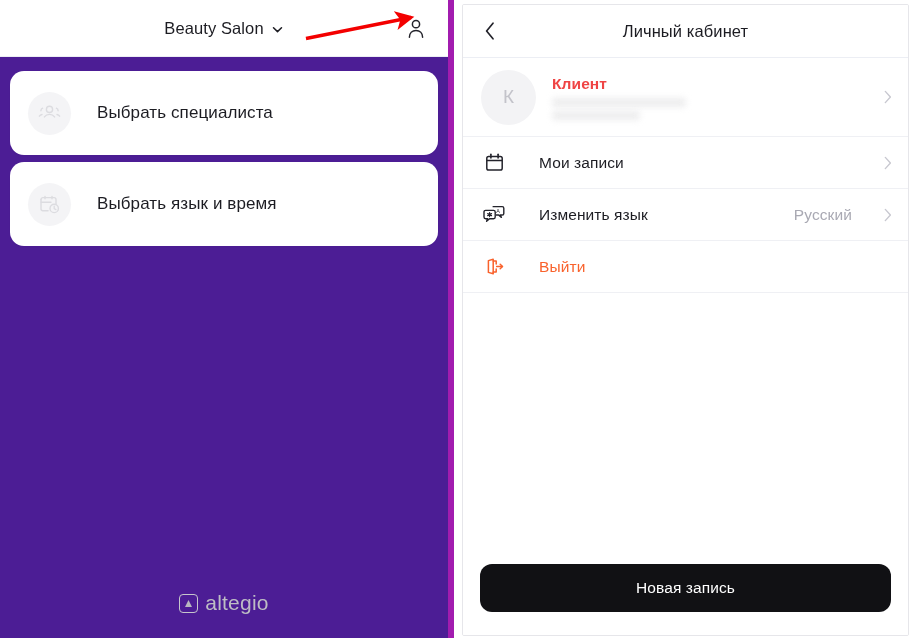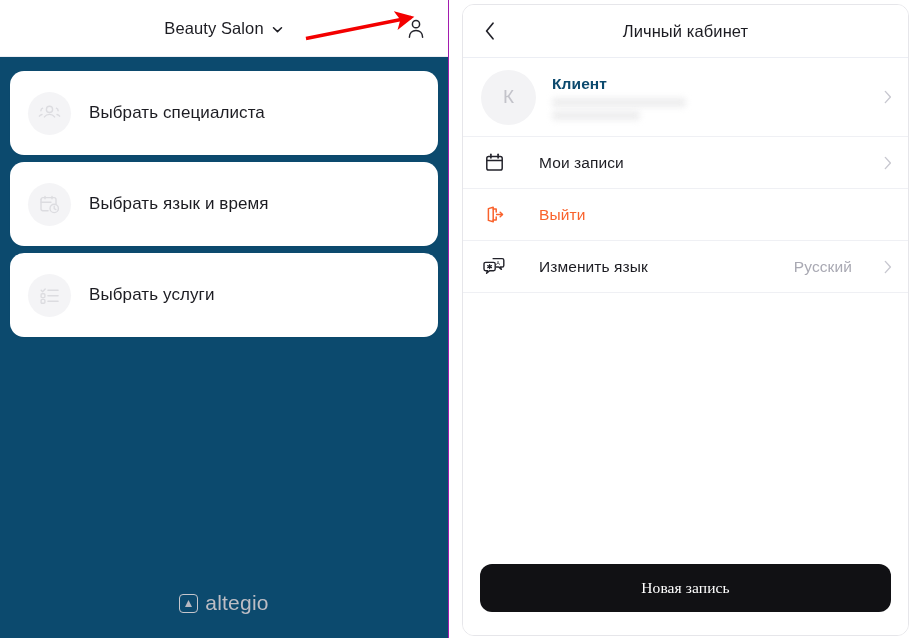--- a/index.html
+++ b/index.html
@@ -25,22 +25,22 @@
     background: #ffffff;
   }
 
   
   .left-panel {
     position: absolute;
     left: 0;
     top: 0;
     width: 448px;
     height: 638px;
-    background: #0c4a6e;
-    border-right: 1px solid #a21caf;
+    background: #4c1d95;
+    border-right: 6px solid #a21caf;
     overflow: hidden;
   }
 
   .left-header {
     height: 56px;
     background: #ffffff;
     border-bottom: 1px solid #eceef4;
     display: flex;
     align-items: center;
     justify-content: center;
@@ -106,20 +106,21 @@
     display: flex;
     align-items: center;
     justify-content: center;
     flex: 0 0 auto;
   }
 
   .card-label {
     font-size: 17px;
     color: #1c1c22;
     letter-spacing: 0.1px;
+    margin-left: 8px;
   }
 
   .altegio-footer {
     position: absolute;
     bottom: 23px;
     left: 0;
     width: 448px;
     display: flex;
     align-items: center;
     justify-content: center;
@@ -144,21 +145,21 @@
 
   
   .right-panel {
     position: absolute;
     left: 462px;
     top: 4px;
     width: 445px;
     height: 630px;
     background: #ffffff;
     border: 1px solid #e6e6ea;
-    border-radius: 12px;
+    border-radius: 2px;
     overflow: hidden;
     display: flex;
     flex-direction: column;
   }
 
   .right-header {
     height: 52px;
     flex: 0 0 auto;
     display: flex;
     align-items: center;
@@ -222,21 +223,21 @@
   .profile-texts {
     flex: 1 1 auto;
     display: flex;
     flex-direction: column;
     gap: 5px;
     min-width: 0;
   }
 
   .profile-name {
     font-size: 15.5px;
-    color: #0c4a6e;
+    color: #ef4444;
     font-weight: bold;
     letter-spacing: 0.1px;
   }
 
   .blurred-stack {
     display: flex;
     flex-direction: column;
     gap: 4px;
   }
 
@@ -301,21 +302,21 @@
   }
 
   .primary-btn {
     width: 100%;
     height: 48px;
     background: #111114;
     color: #ffffff;
     border: none;
     border-radius: 12px;
     font-size: 15.5px;
-    font-family: Liberation Serif, serif;
+    font-family: Liberation Sans, sans-serif;
     cursor: pointer;
     letter-spacing: 0.1px;
   }
 
   
   .annotation-arrow {
     position: absolute;
     left: 0;
     top: 0;
     width: 911px;
@@ -375,33 +376,20 @@
             <path d="M4 10.3 H14" stroke="#dcdce0" stroke-width="1.4" stroke-linecap="round"></path>
             <path d="M8 4.4 V6.7" stroke="#dcdce0" stroke-width="1.4" stroke-linecap="round"></path>
             <path d="M15 4.4 V6.7" stroke="#dcdce0" stroke-width="1.4" stroke-linecap="round"></path>
             <circle cx="17.2" cy="16.4" r="4.2" stroke="#dcdce0" stroke-width="1.4"></circle>
             <path d="M17.2 14.2 V16.6 L18.9 17.6" stroke="#dcdce0" stroke-width="1.3" stroke-linecap="round"></path>
           </svg>
         </span>
         <span class="card-label">Выбрать язык и время</span>
       </div>
 
-      <div class="action-card">
-        <span class="card-icon-circle">
-          <svg width="25" height="25" viewBox="0 0 25 25" fill="none">
-            <path d="M4.2 7.3 L5.6 8.7 L8.2 5.9" stroke="#dcdce0" stroke-width="1.4" stroke-linecap="round" stroke-linejoin="round"></path>
-            <rect x="4.1" y="10.8" width="3.8" height="3.8" rx="1" stroke="#dcdce0" stroke-width="1.4"></rect>
-            <rect x="4.1" y="16.4" width="3.8" height="3.8" rx="1" stroke="#dcdce0" stroke-width="1.4"></rect>
-            <path d="M11 7.3 H21" stroke="#dcdce0" stroke-width="1.6" stroke-linecap="round"></path>
-            <path d="M11 12.7 H21" stroke="#dcdce0" stroke-width="1.6" stroke-linecap="round"></path>
-            <path d="M11 18.3 H21" stroke="#dcdce0" stroke-width="1.6" stroke-linecap="round"></path>
-          </svg>
-        </span>
-        <span class="card-label">Выбрать услуги</span>
-      </div>
 
     </div>
 
     <div class="altegio-footer">
       <span class="altegio-mark">
         <svg width="11" height="11" viewBox="0 0 11 11" fill="none">
           <path d="M5.5 1.9 L9.0 9.1 H2.0 Z" fill="#b8b8c0"></path>
         </svg>
       </span>
       <span class="altegio-word">altegio</span>
@@ -450,51 +438,51 @@
           </svg>
         </span>
         <span class="row-label">Мои записи</span>
         <span class="chev-right">
           <svg width="8" height="14" viewBox="0 0 8 14" fill="none">
             <path d="M1.3 1.4 L6.4 7 L1.3 12.6" stroke="#c8c8d0" stroke-width="1.4" stroke-linecap="round" stroke-linejoin="round"></path>
           </svg>
         </span>
       </div>
 
+      <div class="menu-row simple-row">
+        <span class="row-icon">
+          <svg width="22" height="21" viewBox="0 0 22 21" fill="none">
+            <path d="M9.6 2.6 H19.2 a1.6 1.6 0 0 1 1.6 1.6 V9.4 a1.6 1.6 0 0 1 -1.6 1.6 H17.2 L18.4 13.4 L15.6 11 H13" stroke="#23232b" stroke-width="1.4" stroke-linejoin="round"></path>
+            <text x="13.3" y="8.7" font-family="Liberation Sans, sans-serif" font-size="5.4" fill="#23232b">A</text>
+            <path d="M2.6 6.4 H10.6 a1.6 1.6 0 0 1 1.6 1.6 V13.1 a1.6 1.6 0 0 1 -1.6 1.6 H6.6 L3.6 17.2 L4.6 14.7 H2.6 a1.6 1.6 0 0 1 -1.6 -1.6 V8.0 a1.6 1.6 0 0 1 1.6 -1.6 Z" stroke="#23232b" stroke-width="1.4" stroke-linejoin="round" fill="#ffffff"></path>
+            <path d="M6.6 8.6 V12.6 M4.7 9.6 L8.5 11.6 M8.5 9.6 L4.7 11.6" stroke="#23232b" stroke-width="1.2" stroke-linecap="round"></path>
+          </svg>
+        </span>
+        <span class="row-label">Изменить язык</span>
+        <span class="row-value">Русский</span>
+        <span class="chev-right">
+          <svg width="8" height="14" viewBox="0 0 8 14" fill="none">
+            <path d="M1.3 1.4 L6.4 7 L1.3 12.6" stroke="#c8c8d0" stroke-width="1.4" stroke-linecap="round" stroke-linejoin="round"></path>
+          </svg>
+        </span>
+      </div>
+
       <div class="menu-row simple-row logout-row">
         <span class="row-icon">
           <svg width="21" height="21" viewBox="0 0 21 21" fill="none">
             <path d="M9.2 3.2 L4.4 4.6 V16.4 L9.2 17.8 Z" stroke="#f9622c" stroke-width="1.5" stroke-linejoin="round"></path>
             <path d="M9.2 5.1 H12.2 V8.0" stroke="#f9622c" stroke-width="1.5" stroke-linecap="round" stroke-linejoin="round"></path>
             <path d="M9.2 15.9 H12.2 V13.0" stroke="#f9622c" stroke-width="1.5" stroke-linecap="round" stroke-linejoin="round"></path>
             <path d="M12.6 10.5 H18.4" stroke="#f9622c" stroke-width="1.5" stroke-linecap="round"></path>
             <path d="M16.2 8.3 L18.5 10.5 L16.2 12.7" stroke="#f9622c" stroke-width="1.5" stroke-linecap="round" stroke-linejoin="round"></path>
           </svg>
         </span>
         <span class="row-label danger">Выйти</span>
       </div>
 
-      <div class="menu-row simple-row">
-        <span class="row-icon">
-          <svg width="22" height="21" viewBox="0 0 22 21" fill="none">
-            <path d="M9.6 2.6 H19.2 a1.6 1.6 0 0 1 1.6 1.6 V9.4 a1.6 1.6 0 0 1 -1.6 1.6 H17.2 L18.4 13.4 L15.6 11 H13" stroke="#23232b" stroke-width="1.4" stroke-linejoin="round"></path>
-            <text x="13.3" y="8.7" font-family="Liberation Sans, sans-serif" font-size="5.4" fill="#23232b">A</text>
-            <path d="M2.6 6.4 H10.6 a1.6 1.6 0 0 1 1.6 1.6 V13.1 a1.6 1.6 0 0 1 -1.6 1.6 H6.6 L3.6 17.2 L4.6 14.7 H2.6 a1.6 1.6 0 0 1 -1.6 -1.6 V8.0 a1.6 1.6 0 0 1 1.6 -1.6 Z" stroke="#23232b" stroke-width="1.4" stroke-linejoin="round" fill="#ffffff"></path>
-            <path d="M6.6 8.6 V12.6 M4.7 9.6 L8.5 11.6 M8.5 9.6 L4.7 11.6" stroke="#23232b" stroke-width="1.2" stroke-linecap="round"></path>
-          </svg>
-        </span>
-        <span class="row-label">Изменить язык</span>
-        <span class="row-value">Русский</span>
-        <span class="chev-right">
-          <svg width="8" height="14" viewBox="0 0 8 14" fill="none">
-            <path d="M1.3 1.4 L6.4 7 L1.3 12.6" stroke="#c8c8d0" stroke-width="1.4" stroke-linecap="round" stroke-linejoin="round"></path>
-          </svg>
-        </span>
-      </div>
-
     </div>
 
     <div class="right-spacer"></div>
 
     <div class="right-footer">
       <button class="primary-btn">Новая запись</button>
     </div>
 
   </div>
 

